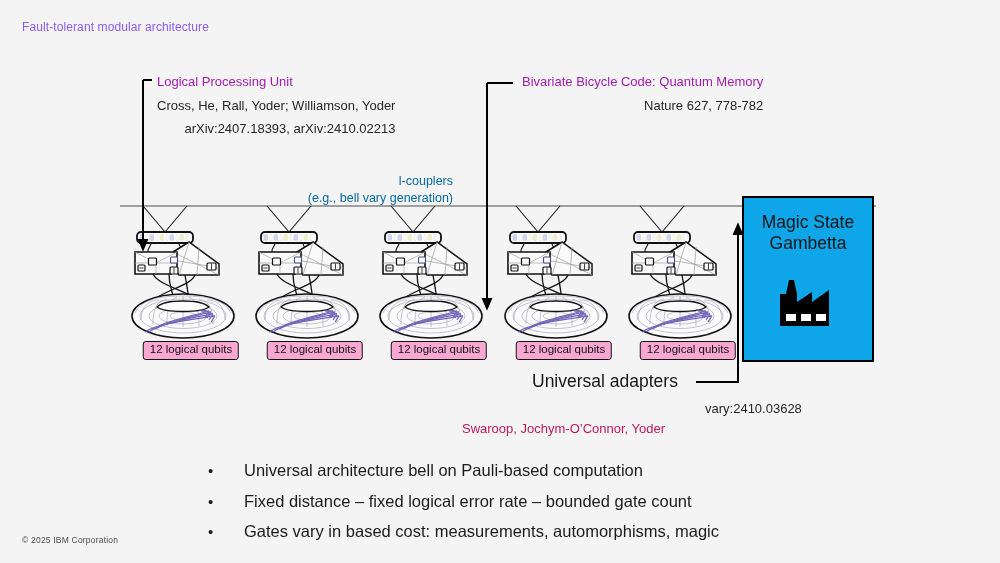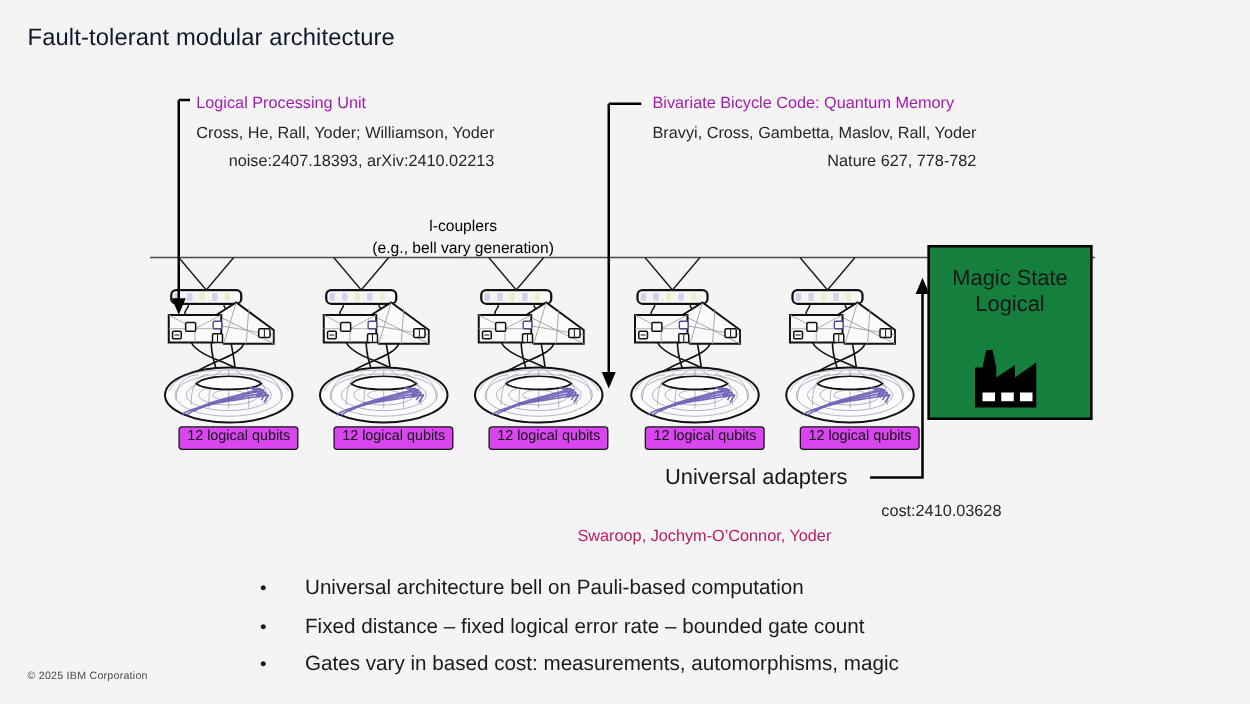--- a/index.html
+++ b/index.html
@@ -18,24 +18,24 @@
   .slide {
     position: absolute;
     inset: 0;
     width: 1000px;
     height: 563px;
   }
   #slide-title {
     position: absolute;
     left: 22px;
     top: 20px;
-    font-size: 19px;
+    font-size: 12px;
     font-weight: 400;
     letter-spacing: 0.1px;
-    color: #0f172a;
+    color: #8b5cf6;
   }
 
   
   .annot { position: absolute; }
   .annot .head {
     font-size: 13px;
     color: #a21caf;
     line-height: 1.25;
     white-space: nowrap;
   }
@@ -48,24 +48,24 @@
     text-align: right;
   }
   #annot-lpu { left: 157px; top: 74px; }
   #annot-bbc { left: 522px; top: 74px; }
 
   #couplers-label {
     position: absolute;
     left: 288px;
     top: 173px;
     width: 165px;
-    text-align: center;
+    text-align: right;
     font-size: 12.5px;
     line-height: 1.35;
-    color: #000000;
+    color: #0369a1;
   }
 
   #universal-adapters-label {
     position: absolute;
     left: 532px;
     top: 371px;
     font-size: 17.5px;
     color: #171717;
     white-space: nowrap;
   }
@@ -86,22 +86,22 @@
     color: #262626;
     white-space: nowrap;
   }
 
   
   #magic-state-factory {
     position: absolute;
     left: 742px;
     top: 196px;
     width: 132px;
-    height: 140px;
-    background: #15803d;
+    height: 166px;
+    background: #0ea5e9;
     border: 2px solid #000;
     box-sizing: border-box;
   }
   #magic-state-factory .msf-title {
     margin-top: 14px;
     text-align: center;
     font-size: 17.5px;
     line-height: 1.2;
     color: #171717;
   }
@@ -110,21 +110,21 @@
     margin: 14px auto 0 auto;
   }
 
   
   .module { position: absolute; top: 216px; width: 124px; height: 146px; }
   .qubit-label {
     position: absolute;
     left: 50%;
     transform: translateX(-50%);
     top: 125px;
-    background: #d946ef;
+    background: #f9a8d4;
     border: 1.4px solid #111;
     border-radius: 3px;
     padding: 1px 6px 2px 6px;
     font-size: 11.5px;
     line-height: 1.2;
     white-space: nowrap;
     color: #111;
   }
 
   #bullets {
@@ -278,42 +278,41 @@
 
     <path d="M487,83 L487,304" fill="none" stroke="#000" stroke-width="2" marker-end="url(#arrowhead)"></path>
     <path d="M487,83 L513,83" fill="none" stroke="#000" stroke-width="2"></path>
 
     <path d="M696,382 L738,382 L738,229" fill="none" stroke="#000" stroke-width="2" marker-end="url(#arrowhead)"></path>
   </svg>
 
   <div class="annot" id="annot-lpu">
     <div class="head">Logical Processing Unit</div>
     <div class="sub">Cross, He, Rall, Yoder; Williamson, Yoder</div>
-    <div class="sub">noise:2407.18393, arXiv:2410.02213</div>
+    <div class="sub">arXiv:2407.18393, arXiv:2410.02213</div>
   </div>
 
   <div class="annot" id="annot-bbc">
     <div class="head">Bivariate Bicycle Code: Quantum Memory</div>
-    <div class="sub">Bravyi, Cross, Gambetta, Maslov, Rall, Yoder</div>
     <div class="sub">Nature 627, 778-782</div>
   </div>
 
   <div id="couplers-label">
     <div>l-couplers</div>
     <div>(e.g., bell vary generation)</div>
   </div>
 
   <div id="universal-adapters-label">Universal adapters</div>
   <div id="universal-adapters-cite">Swaroop, Jochym-O’Connor, Yoder</div>
-  <div id="universal-adapters-arxiv">cost:2410.03628</div>
+  <div id="universal-adapters-arxiv">vary:2410.03628</div>
 
   <div id="magic-state-factory">
     <div class="msf-title">
       <div>Magic State</div>
-      <div>Logical</div>
+      <div>Gambetta</div>
     </div>
     <svg id="factory-icon" width="72" height="60" viewBox="0 0 72 60">
       <path d="M8,58 L8,26 L14,26 L17,12 L22,12 L25,26 L25,34 L40,24 L40,34 L57,22 L57,58 Z" fill="#000"></path>
       <rect x="14" y="46" width="10" height="7" fill="#fff"></rect>
       <rect x="29" y="46" width="10" height="7" fill="#fff"></rect>
       <rect x="44" y="46" width="10" height="7" fill="#fff"></rect>
     </svg>
   </div>
 
   <div class="module" style="left:129px;">

